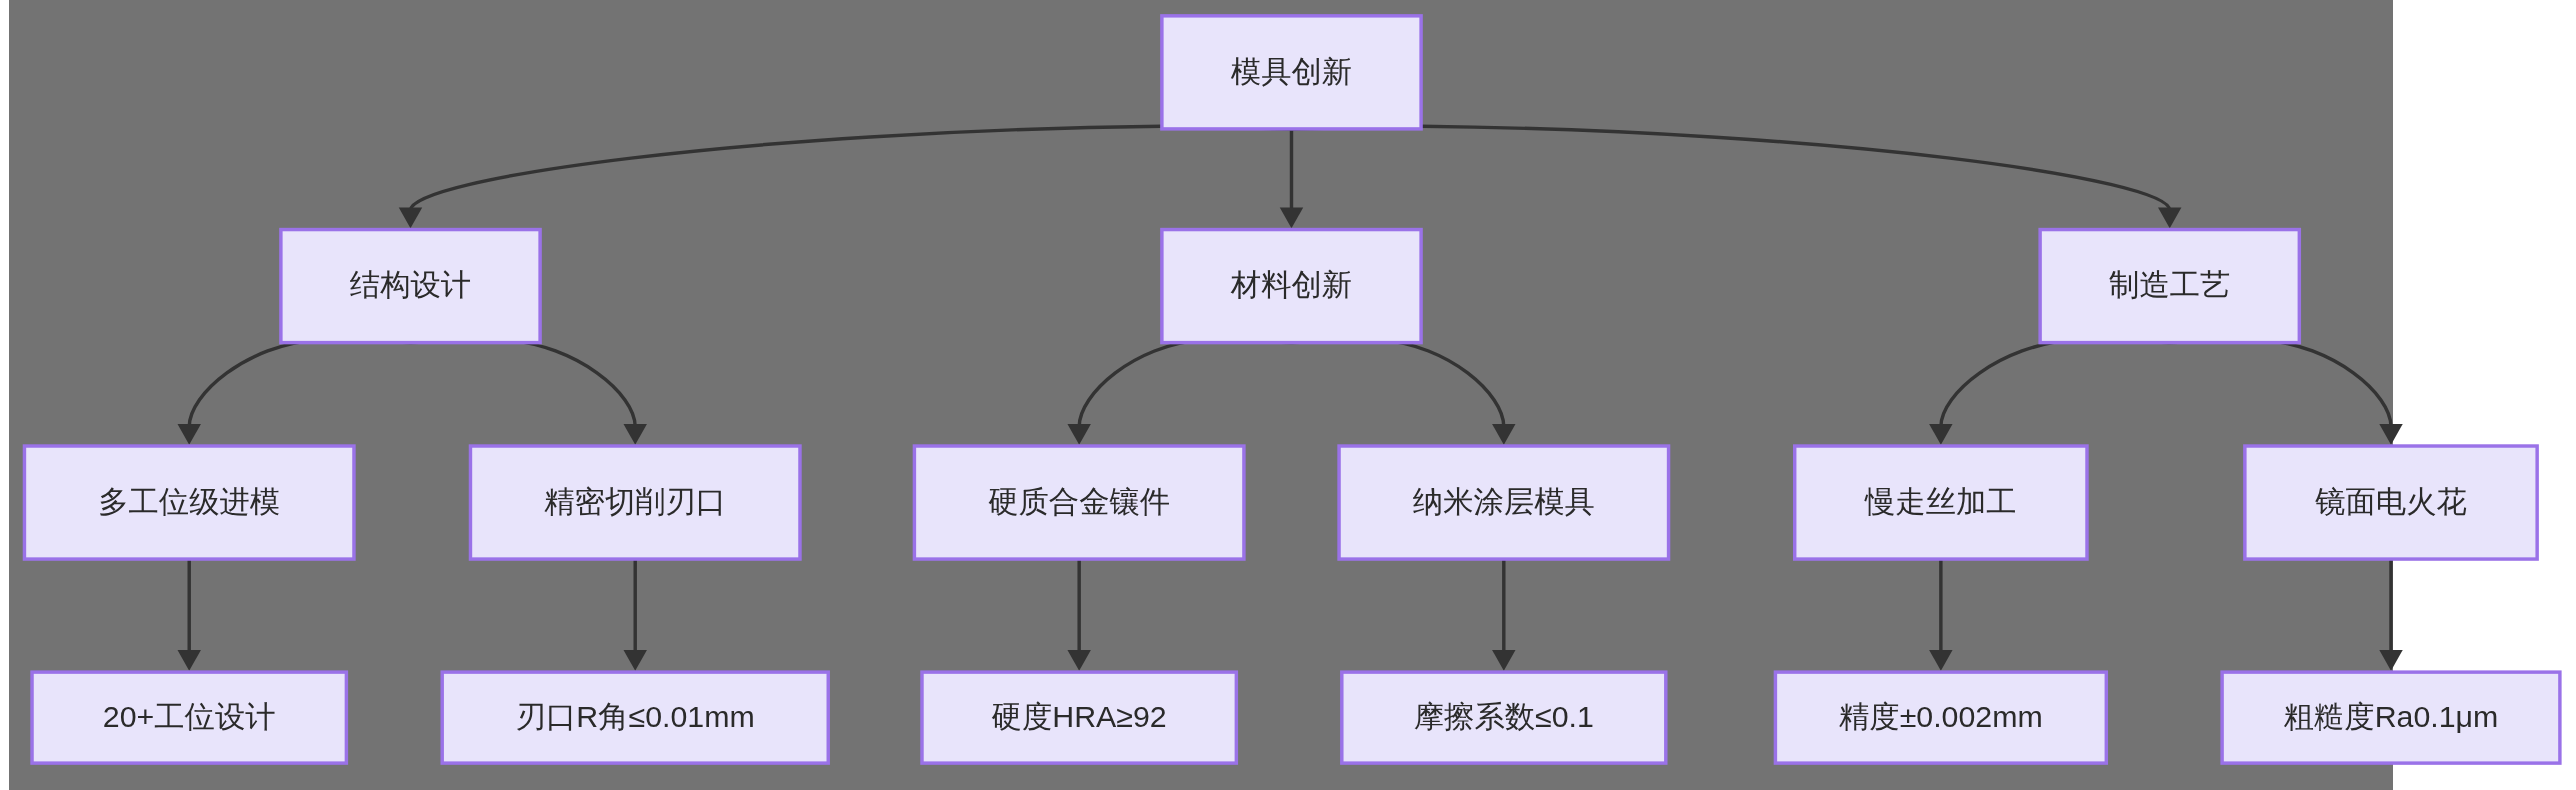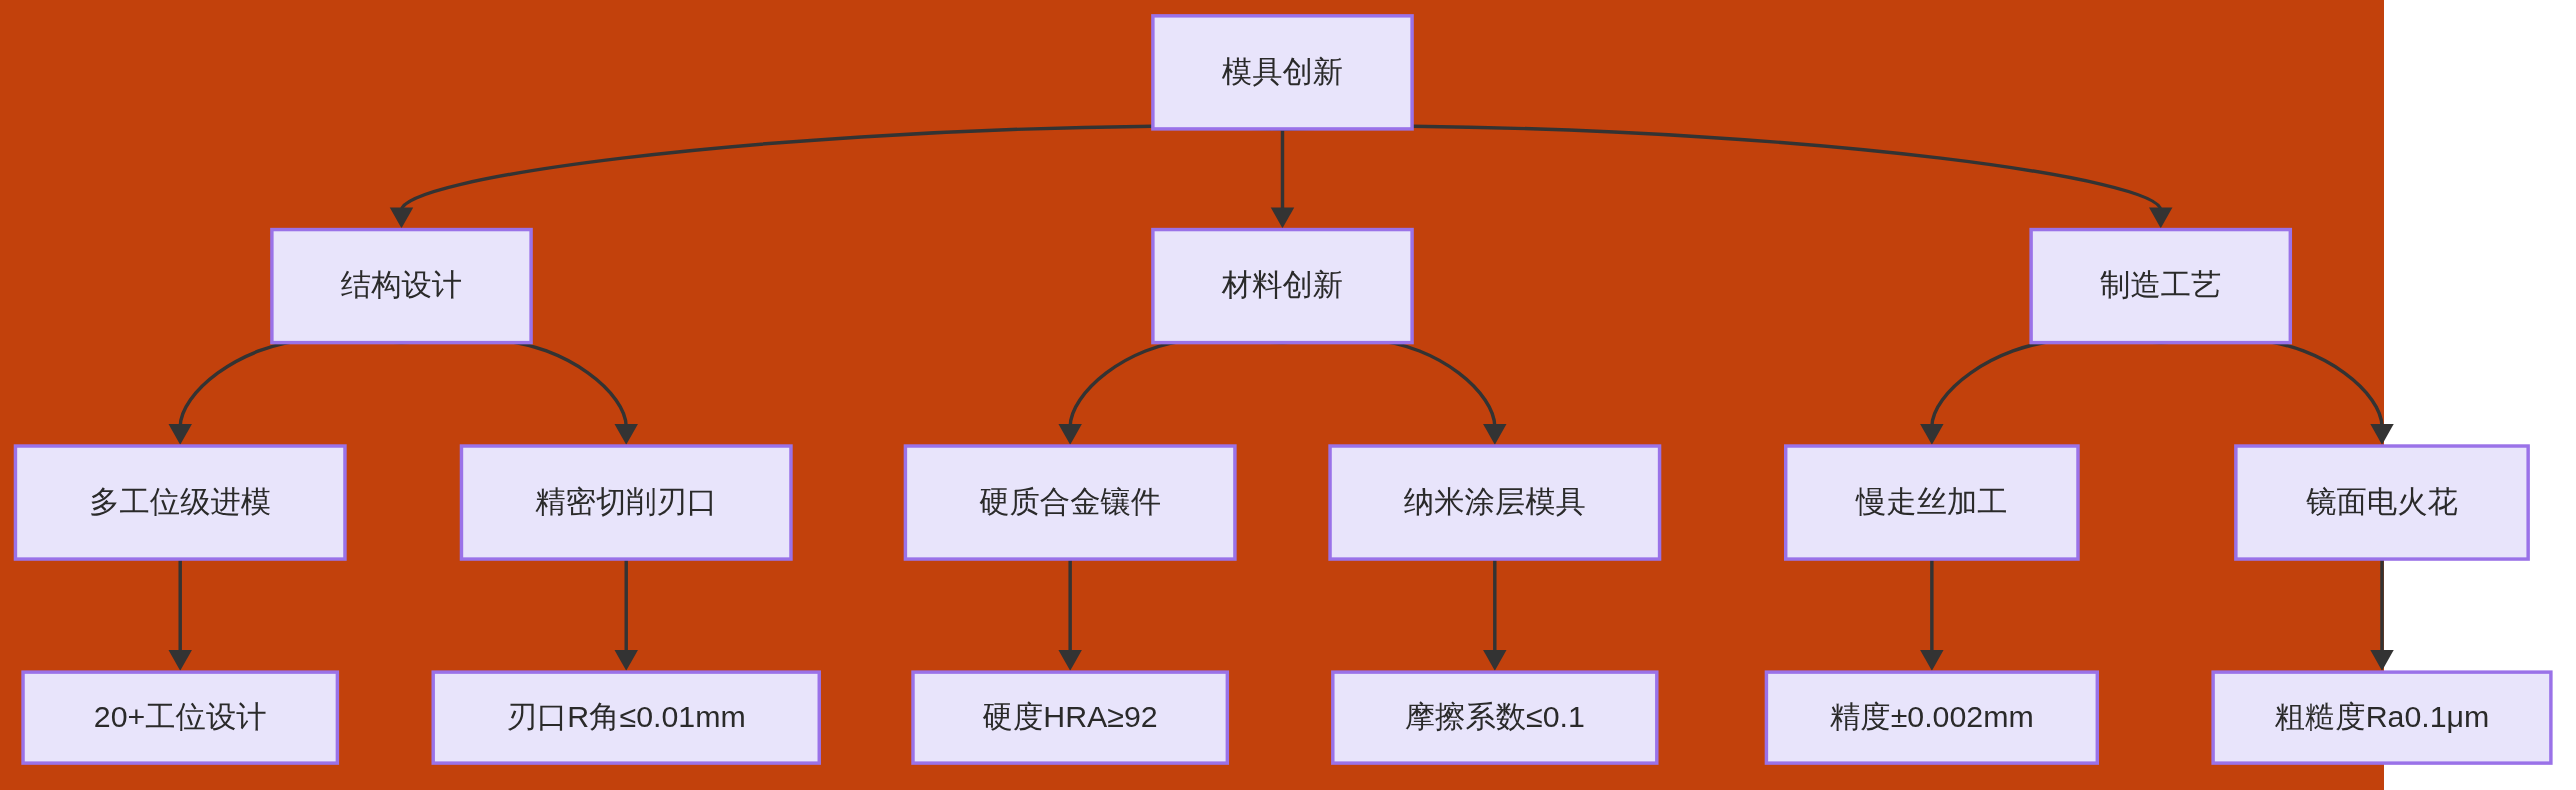--- a/index.html
+++ b/index.html
@@ -10,21 +10,22 @@
   body {
     width: 2576px;
     height: 790px;
     font-family: "Liberation Sans", "DejaVu Sans", sans-serif;
     overflow: hidden;
   }
   #flowchart-root {
     position: relative;
     width: 2384px;
     height: 790px;
-    background: #c2410c;
+    background: #737373;
+    margin-left: 9px;
   }
   svg#diagram {
     display: block;
     width: 2576px;
     height: 790px;
   }
   .edge-path {
     fill: none;
     stroke: #333333;
     stroke-width: 5;

